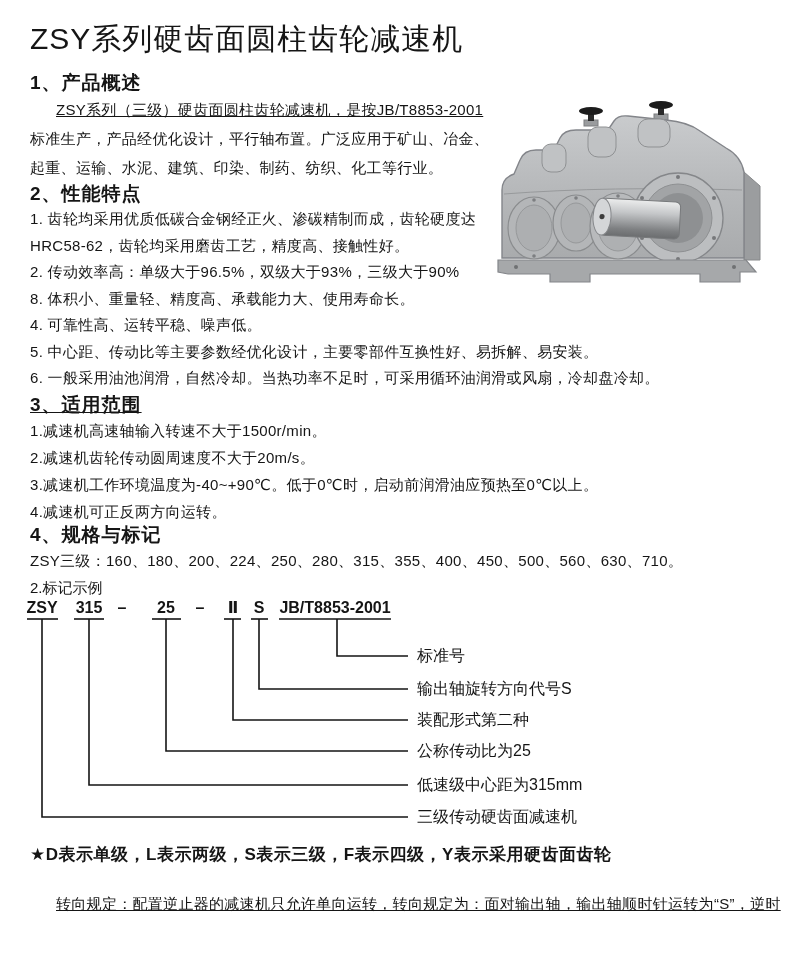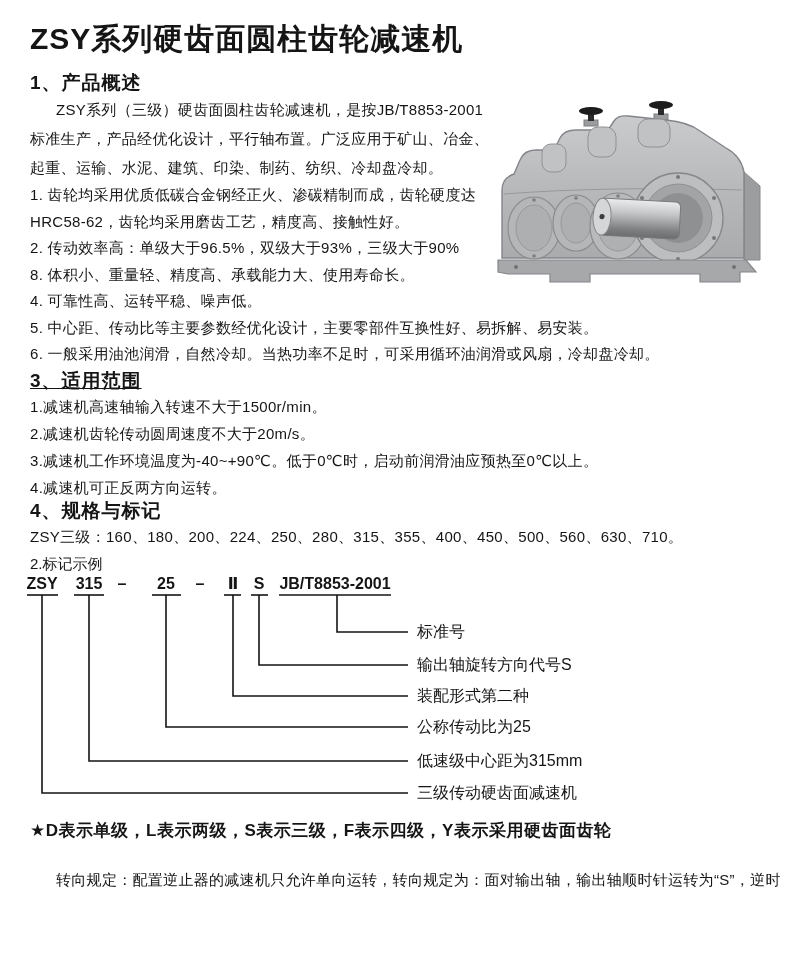--- a/index.html
+++ b/index.html
@@ -1,32 +1,32 @@
 <!DOCTYPE html>
 <html><head>
 <meta charset="utf-8">
 <style>
   * { margin:0; padding:0; box-sizing:border-box; }
   html,body { width:800px; height:964px; background:#ffffff; overflow:hidden; }
   body { font-family:"Liberation Sans","DejaVu Sans",sans-serif; color:#151515; }
   .page { position:relative; width:800px; height:964px; padding:0 28px 0 30px; }
 
-  .title { font-size:30px; line-height:38px; font-weight:bold; margin-top:20px; letter-spacing:1px; }
+  .title { font-size:30px; line-height:38px; font-weight:normal; margin-top:20px; letter-spacing:1px; }
 
   .sec-h { font-size:19px; line-height:24px; font-weight:bold; letter-spacing:1px; }
   .sec-h.h1 { margin-top:13px; }
   .sec-h.h2 { margin-top:0; }
   .sec-h.h3 { margin-top:1px;text-decoration:underline; }
   .sec-h.h4 { margin-top:-2px; }
 
   .bline { font-size:15px; white-space:nowrap; letter-spacing:0.3px; }
   .lh29 { line-height:29px; }
   .lh27 { line-height:27px; }
   .lh265 { line-height:26.5px; }
-  .indent { text-indent:26px; }
+  .indent { text-indent:26px;text-decoration:underline; }
 
   .sub { font-size:15px; line-height:27px; }
 
   
   .figure { position:absolute; left:488px; top:70px; width:284px; height:204px; }
 
   
   .diagram { margin-left:-5px; margin-top:-4px; display:block; }
 
   .footnote { font-size:17px; line-height:24px; font-weight:bold; margin-top:8px; letter-spacing:0.5px; }
@@ -36,22 +36,23 @@
 </head>
 <body>
 
 <div class="page">
 
   <h1 class="title">ZSY系列硬齿面圆柱齿轮减速机</h1>
 
   <div class="sec-h h1">1、产品概述</div>
   <div class="bline lh29 indent">ZSY系列（三级）硬齿面圆柱齿轮减速机，是按JB/T8853-2001</div>
   <div class="bline lh29">标准生产，产品经优化设计，平行轴布置。广泛应用于矿山、冶金、</div>
-  <div class="bline lh29">起重、运输、水泥、建筑、印染、制药、纺织、冷却盘冷却。</div>
+  <div class="bline lh29">起重、运输、水泥、建筑、印染、制药、纺织、化工等行业。</div>
 
+  <div class="sec-h h2">2、性能特点</div>
   <div class="bline lh265">1. 齿轮均采用优质低碳合金钢经正火、渗碳精制而成，齿轮硬度达</div>
   <div class="bline lh265">HRC58-62，齿轮均采用磨齿工艺，精度高、接触性好。</div>
   <div class="bline lh265">2. 传动效率高：单级大于96.5%，双级大于93%，三级大于90%</div>
   <div class="bline lh265">8. 体积小、重量轻、精度高、承载能力大、使用寿命长。</div>
   <div class="bline lh265">4. 可靠性高、运转平稳、噪声低。</div>
   <div class="bline lh265">5. 中心距、传动比等主要参数经优化设计，主要零部件互换性好、易拆解、易安装。</div>
   <div class="bline lh265">6. 一般采用油池润滑，自然冷却。当热功率不足时，可采用循环油润滑或风扇，冷却盘冷却。</div>
 
   <div class="sec-h h3">3、适用范围</div>
   <div class="bline lh27">1.减速机高速轴输入转速不大于1500r/min。</div>

